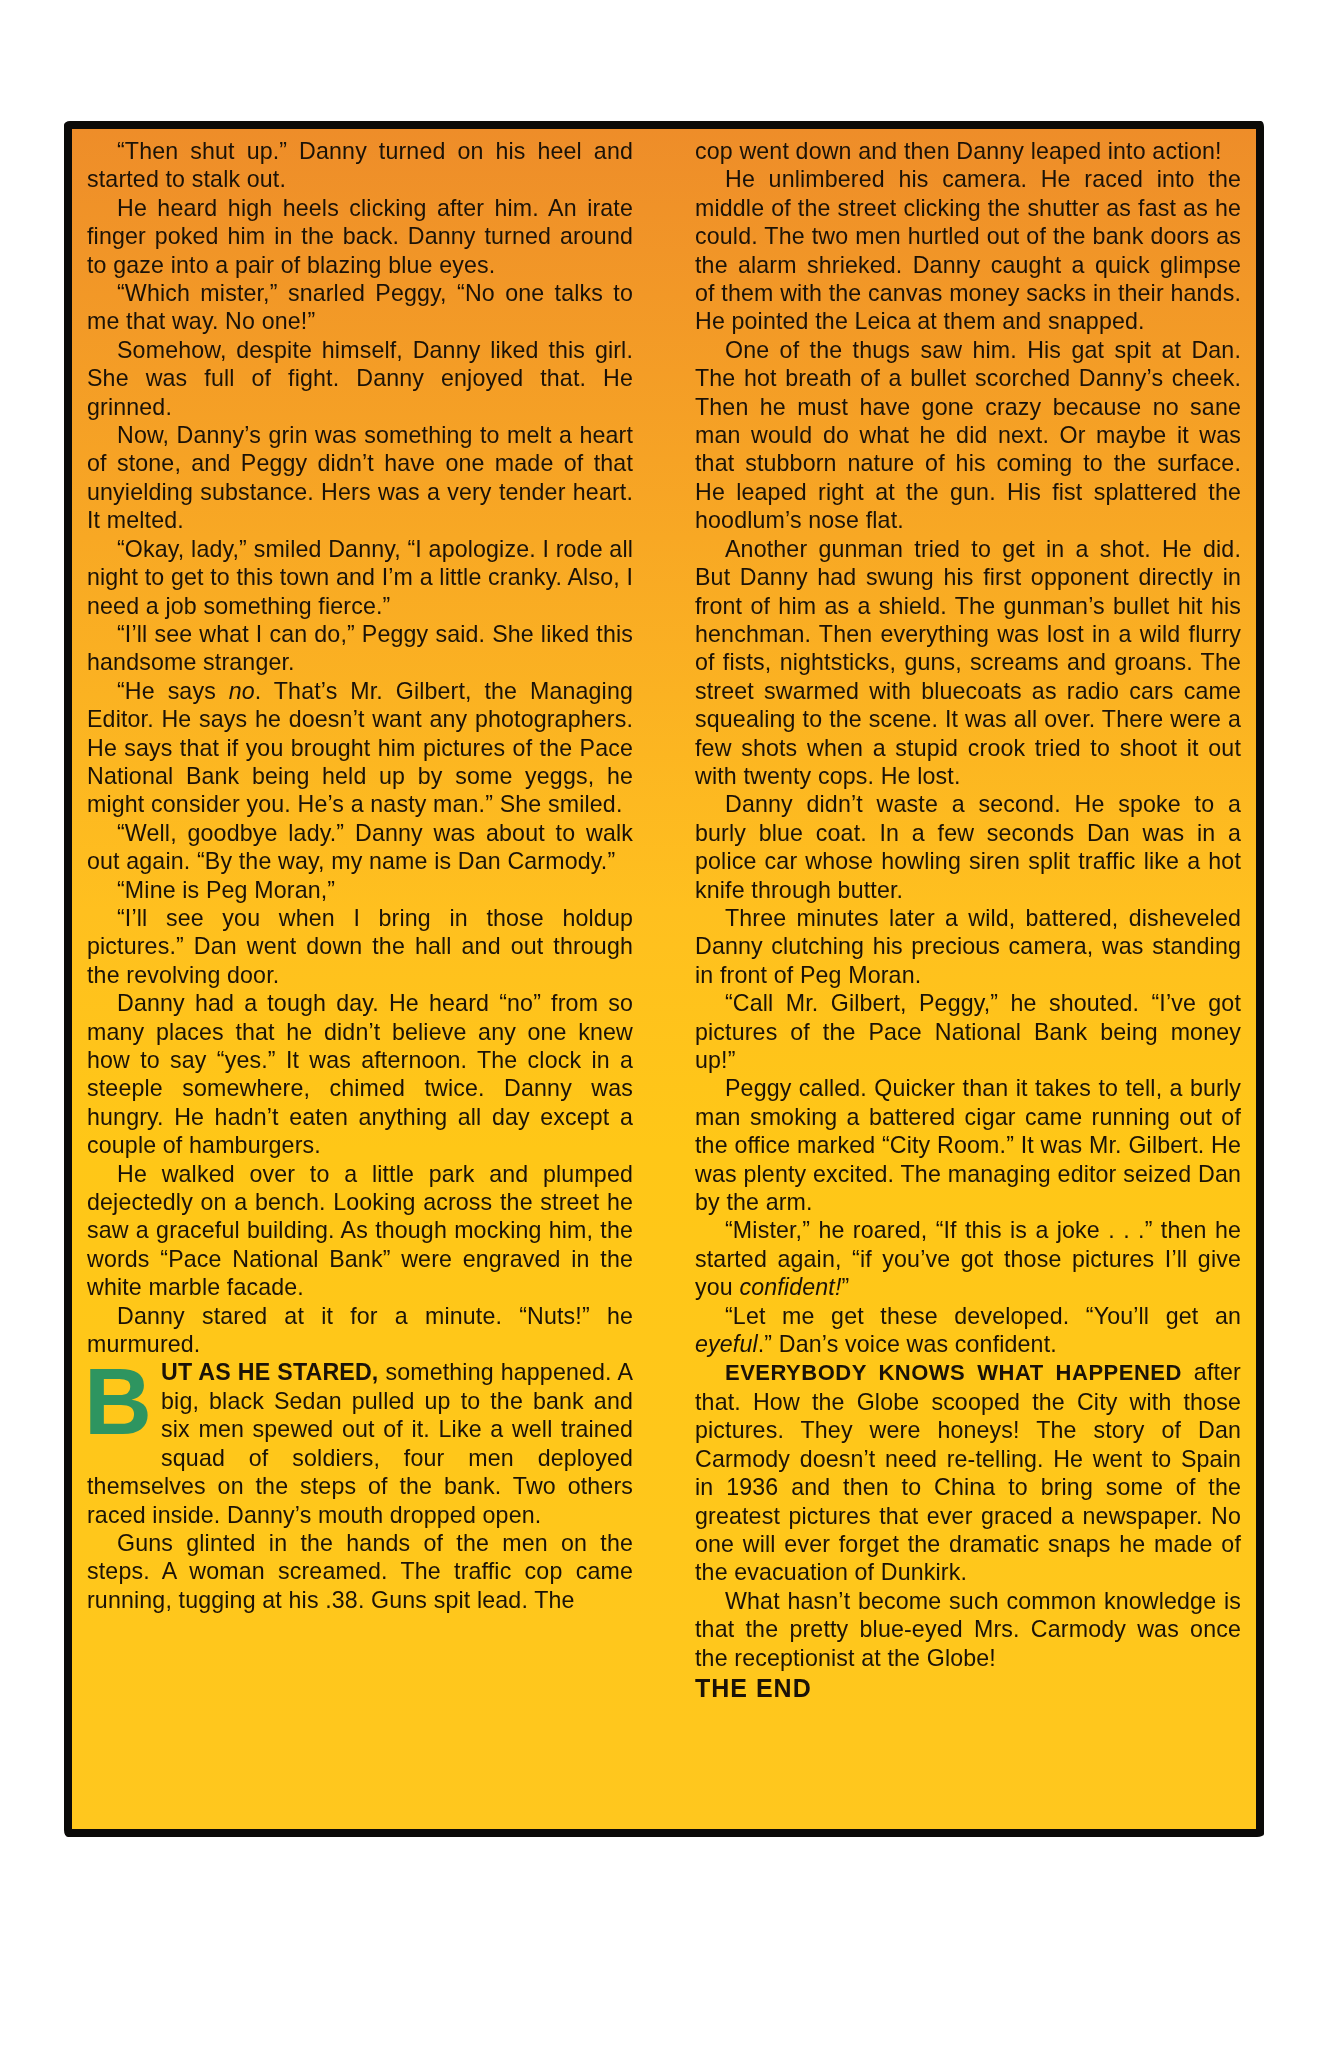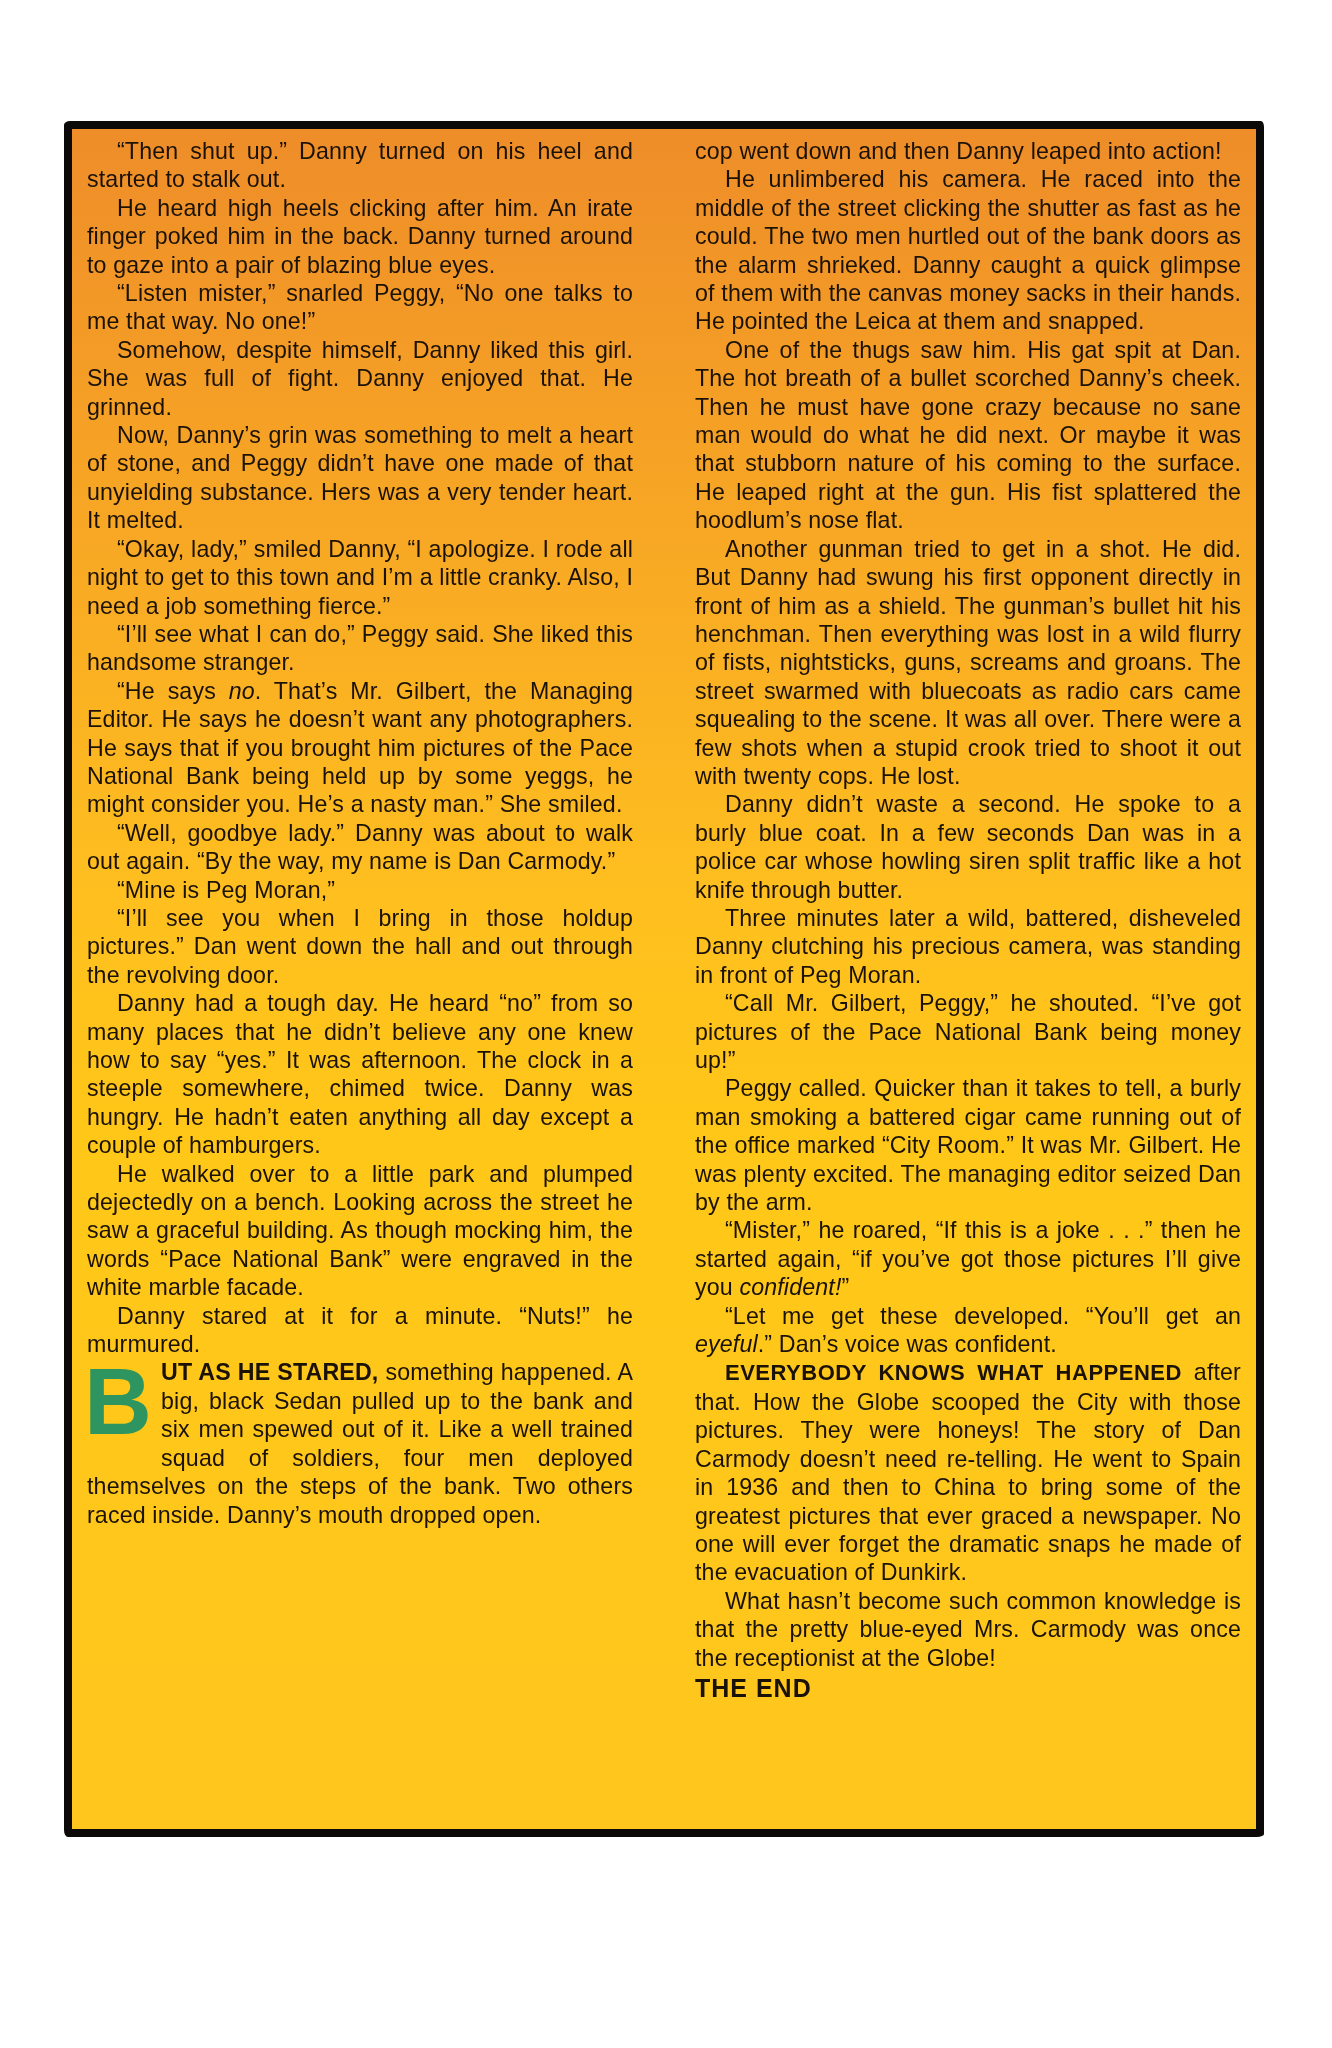--- a/index.html
+++ b/index.html
@@ -68,33 +68,34 @@
 </style>
 </head>
 <body>
 
 <div class="page">
   <div class="frame" style="background: linear-gradient(rgb(238, 141, 41) 0%, rgb(248, 168, 36) 24%, rgb(255, 192, 31) 46%, rgb(255, 199, 23) 60%, rgb(255, 199, 30) 100%); border-color: rgb(11, 10, 8);">
     <div class="columns">
       <div class="col">
           <p><span>“Then shut up.” Danny turned on his heel and started to stalk out.</span></p>
           <p><span>He heard high heels clicking after him. An irate finger poked him in the back. Danny turned around to gaze into a pair of blazing blue eyes.</span></p>
-          <p><span>“Listen mister,” snarled Peggy, “No one talks to me that way. No one!”</span></p>
+          <p><span>“Which mister,” snarled Peggy, “No one talks to me that way. No one!”</span></p>
           <p><span>Somehow, despite himself, Danny liked this girl. She was full of fight. Danny enjoyed that. He grinned.</span></p>
           <p><span>Now, Danny’s grin was something to melt a heart of stone, and Peggy didn’t have one made of that unyielding substance. Hers was a very tender heart. It melted.</span></p>
           <p><span>“Okay, lady,” smiled Danny, “I apologize. I rode all night to get to this town and I’m a little cranky. Also, I need a job something fierce.”</span></p>
           <p><span>“I’ll see what I can do,” Peggy said. She liked this handsome stranger.</span></p>
           <p><span>“He says </span><span class="run-i">no</span><span>. That’s Mr. Gilbert, the Managing Editor. He says he doesn’t want any photographers. He says that if you brought him pictures of the Pace National Bank being held up by some yeggs, he might consider you. He’s a nasty man.” She smiled.</span></p>
           <p><span>“Well, goodbye lady.” Danny was about to walk out again. “By the way, my name is Dan Carmody.”</span></p>
           <p><span>“Mine is Peg Moran,”</span></p>
           <p><span>“I’ll see you when I bring in those holdup pictures.” Dan went down the hall and out through the revolving door.</span></p>
           <p><span>Danny had a tough day. He heard “no” from so many places that he didn’t believe any one knew how to say “yes.” It was afternoon. The clock in a steeple somewhere, chimed twice. Danny was hungry. He hadn’t eaten anything all day except a couple of hamburgers.</span></p>
           <p><span>He walked over to a little park and plumped dejectedly on a bench. Looking across the street he saw a graceful building. As though mocking him, the words “Pace National Bank” were engraved in the white marble facade.</span></p>
           <p><span>Danny stared at it for a minute. “Nuts!” he murmured.</span></p>
           <p class="noindent"><span class="dropcap">B</span><span class="run-b">UT AS HE STARED,</span><span> something happened. A big, black Sedan pulled up to the bank and six men spewed out of it. Like a well trained squad of soldiers, four men deployed themselves on the steps of the bank. Two others raced inside. Danny’s mouth dropped open.</span></p>
+          <p><span>Guns glinted in the hands of the men on the steps. A woman screamed. The traffic cop came running, tugging at his .38. Guns spit lead. The</span></p>
         </div>
       <div class="col">
           <p class="noindent"><span>cop went down and then Danny leaped into action!</span></p>
           <p><span>He unlimbered his camera. He raced into the middle of the street clicking the shutter as fast as he could. The two men hurtled out of the bank doors as the alarm shrieked. Danny caught a quick glimpse of them with the canvas money sacks in their hands. He pointed the Leica at them and snapped.</span></p>
           <p><span>One of the thugs saw him. His gat spit at Dan. The hot breath of a bullet scorched Danny’s cheek. Then he must have gone crazy because no sane man would do what he did next. Or maybe it was that stubborn nature of his coming to the surface. He leaped right at the gun. His fist splattered the hoodlum’s nose flat.</span></p>
           <p><span>Another gunman tried to get in a shot. He did. But Danny had swung his first opponent directly in front of him as a shield. The gunman’s bullet hit his henchman. Then everything was lost in a wild flurry of fists, nightsticks, guns, screams and groans. The street swarmed with bluecoats as radio cars came squealing to the scene. It was all over. There were a few shots when a stupid crook tried to shoot it out with twenty cops. He lost.</span></p>
           <p><span>Danny didn’t waste a second. He spoke to a burly blue coat. In a few seconds Dan was in a police car whose howling siren split traffic like a hot knife through butter.</span></p>
           <p><span>Three minutes later a wild, battered, disheveled Danny clutching his precious camera, was standing in front of Peg Moran.</span></p>
           <p><span>“Call Mr. Gilbert, Peggy,” he shouted. “I’ve got pictures of the Pace National Bank being money up!”</span></p>
           <p><span>Peggy called. Quicker than it takes to tell, a burly man smoking a battered cigar came running out of the office marked “City Room.” It was Mr. Gilbert. He was plenty excited. The managing editor seized Dan by the arm.</span></p>

